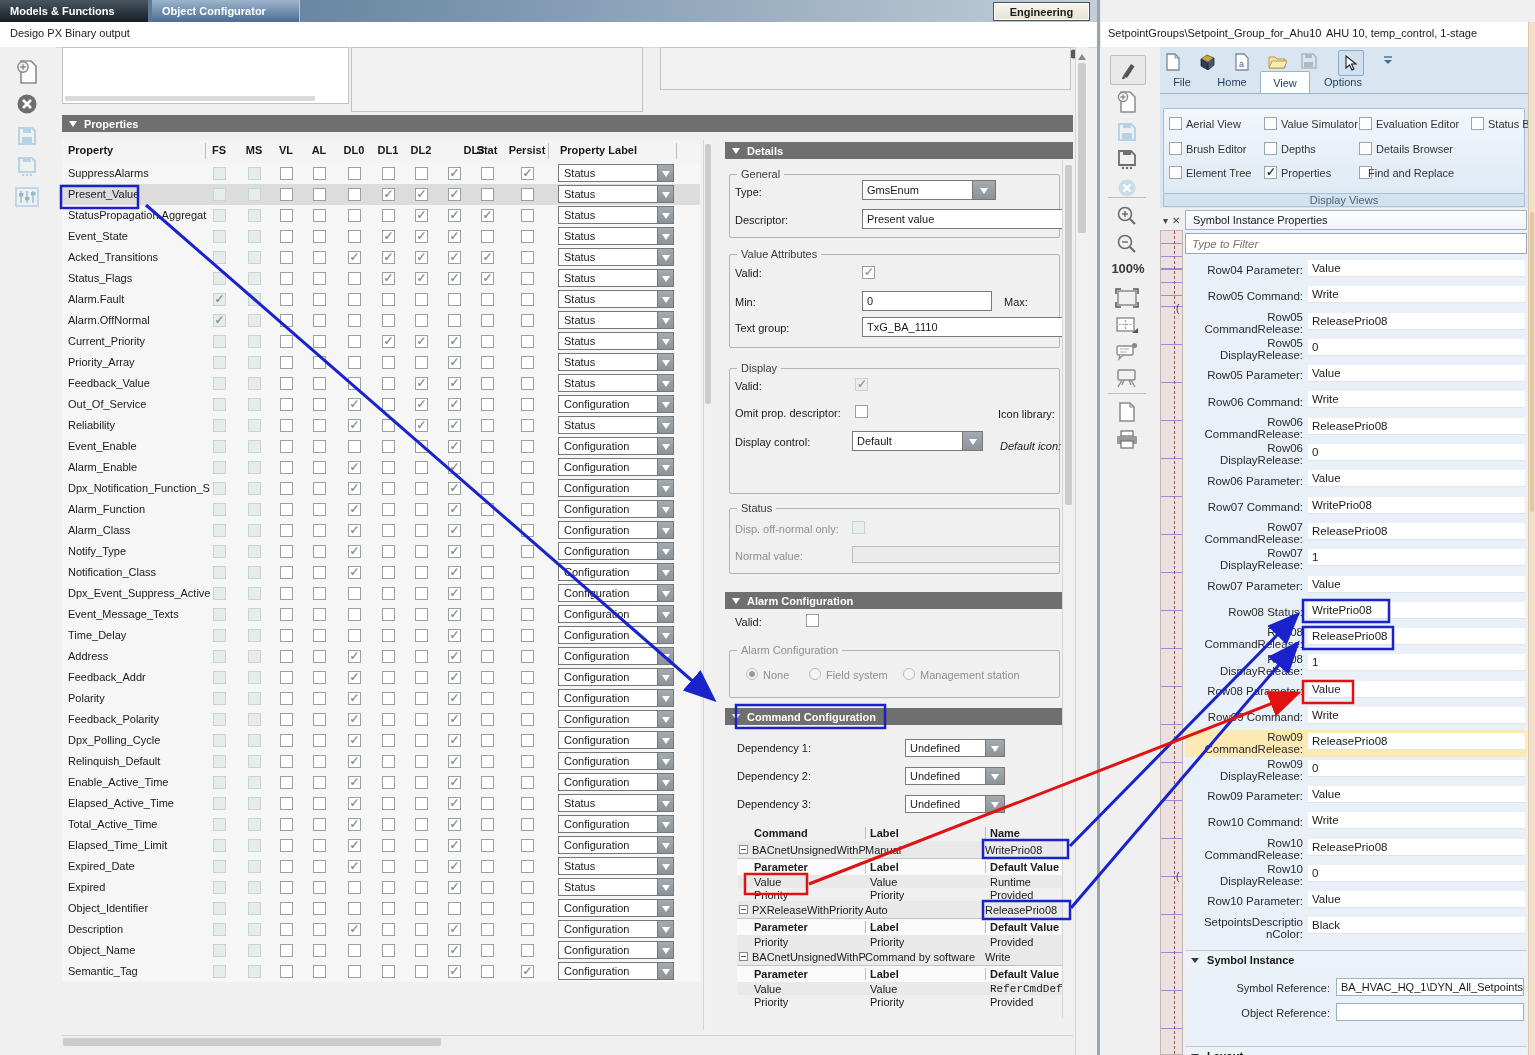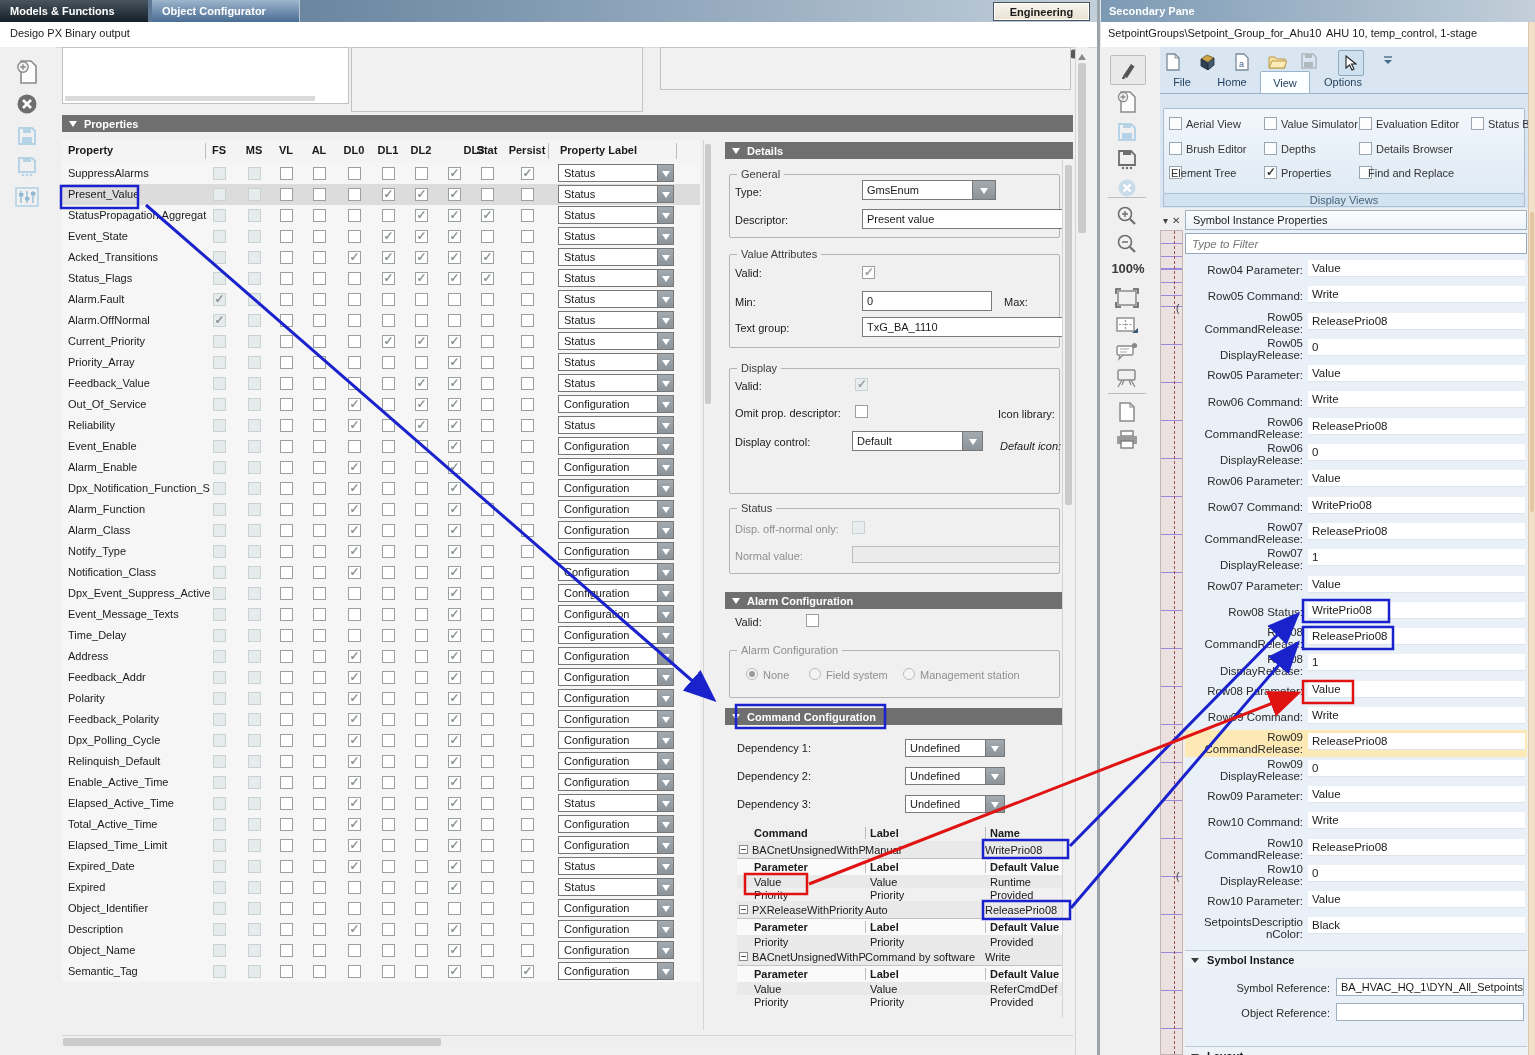--- a/index.html
+++ b/index.html
@@ -110,21 +110,20 @@
 </head>
 <body>
 
 <div id="app">
 
   <div class="abs mainbar">
     <div class="abs tab1">Models &amp; Functions</div>
     <div class="abs tab2">Object Configurator</div>
     <div class="abs engbtn">Engineering</div>
   </div>
-  <div class="abs secbar">Secondary Pane</div>
 
   <div class="abs crumbrow">
     <span class="abs crumbtext">Desigo PX Binary output</span>
     <span class="abs" style="left:1062px;top:26px;">
       <svg width="18" height="12">
           <line x1="0" y1="6" x2="8" y2="6" stroke="#5a5a5a" stroke-width="1.5"></line>
           <circle cx="12" cy="6" r="4.5" fill="#5a5a5a"></circle>
         </svg>
     </span>
   </div>
@@ -1019,21 +1018,21 @@
         <span class="c3">Write</span>
       </div>
       <div class="cmdrow sub">
         <span class="c1 pad">Parameter</span>
         <span class="c2">Label</span>
         <span class="c3">Default Value</span>
       </div>
       <div class="cmdrow itm shade">
         <span class="c1 pad">Value</span>
         <span class="c2" style="padding-left: 5px;">Value</span>
-        <span class="c3" style="padding-left: 5px;">ReferCmdDef</span>
+        <span class="c3" style="padding-left: 5px; font-family: Liberation Mono, monospace;">ReferCmdDef</span>
       </div>
       <div class="cmdrow itm">
         <span class="c1 pad">Priority</span>
         <span class="c2" style="padding-left: 5px;">Priority</span>
         <span class="c3" style="padding-left: 5px;">Provided</span>
       </div>
     </div>
 
   <div class="abs sbv" style="left:1062px;top:160px;width:11px;height:858px;">
     <div class="sbthumb" style="left:2px;top:5px;width:7px;height:340px;"></div>
@@ -1205,21 +1204,21 @@
         <span class="rcblbl" style="left: 212px; top: 8.5px;">Evaluation Editor</span>
         <span class="rcb" style="left: 307px; top: 8px;"></span>
         <span class="rcblbl" style="left: 324px; top: 8.5px;">Status Bar</span>
         <span class="rcb" style="left: 5px; top: 33px;"></span>
         <span class="rcblbl" style="left: 22px; top: 33.5px;">Brush Editor</span>
         <span class="rcb" style="left: 100px; top: 33px;"></span>
         <span class="rcblbl" style="left: 117px; top: 33.5px;">Depths</span>
         <span class="rcb" style="left: 195px; top: 33px;"></span>
         <span class="rcblbl" style="left: 212px; top: 33.5px;">Details Browser</span>
         <span class="rcb" style="left: 5px; top: 57px;"></span>
-        <span class="rcblbl" style="left: 7px; top: 57.5px;">Element Tree</span>
+        <span class="rcblbl" style="left: 22px; top: 57.5px;">Element Tree</span>
         <span class="rcb on" style="left: 100px; top: 57px;"></span>
         <span class="rcblbl" style="left: 117px; top: 57.5px;">Properties</span>
         <span class="rcb" style="left: 195px; top: 57px;"></span>
         <span class="rcblbl" style="left: 204px; top: 57.5px;">Find and Replace</span>
       </div>
     <div class="rgrouplbl">Display Views</div>
   </div>
 
   <div class="abs" style="left:1160px;top:210px;width:25px;height:20px;background:#f0f0f0;display:flex;align-items:center;gap:4px;padding-left:3px;box-sizing:border-box;">
     <span class="minihdrbtn">▾</span>

